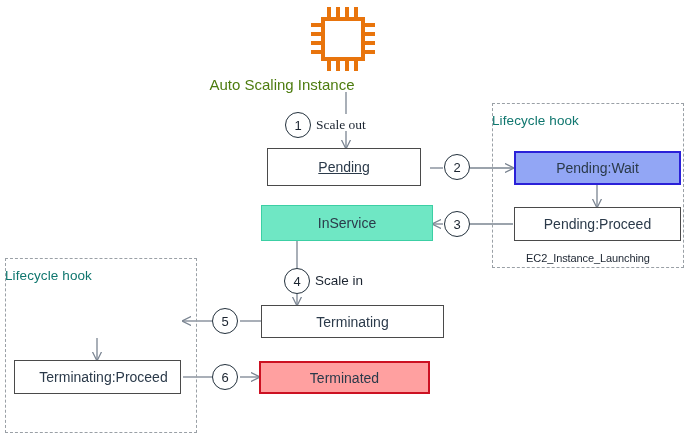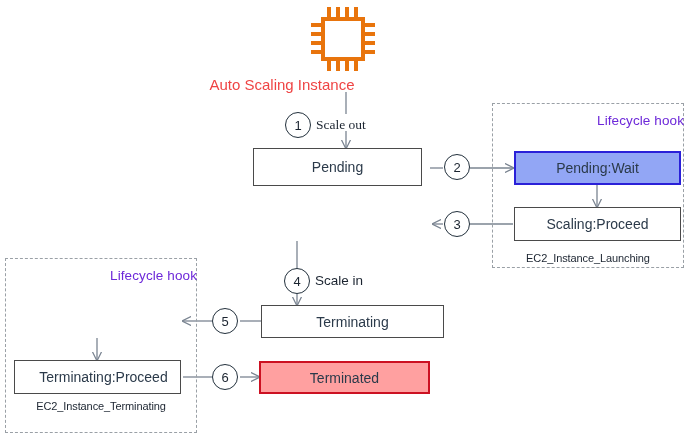--- a/index.html
+++ b/index.html
@@ -28,22 +28,22 @@
   
   .hook-box {
     position: absolute;
     border: 1px dashed #9aa0a6;
     background: transparent;
     box-sizing: border-box;
   }
   .hook-title {
     position: absolute;
     width: 100%;
-    text-align: right;
-    color: #6d28d9;
+    text-align: left;
+    color: #0f766e;
     font-size: 13.5px;
     letter-spacing: .1px;
   }
   .hook-footer {
     position: absolute;
     width: 100%;
     text-align: center;
     color: #1b2430;
     font-size: 11px;
     font-weight: normal;
@@ -100,21 +100,21 @@
     width: 66px;
     height: 66px;
   }
   #root-title {
     position: absolute;
     left: 0;
     top: 76px;
     width: 564px;
     text-align: center;
     font-size: 15px;
-    color: #ef4444;
+    color: #4d7c0f;
     white-space: nowrap;
   }
 </style>
 </head>
 <body>
 
 <div id="diagram">
 
   <svg id="svg-layer" viewBox="0 0 692 441" xmlns="http://www.w3.org/2000/svg">
     <defs>
@@ -177,32 +177,32 @@
   </svg>
 
   <div id="root-title">Auto Scaling Instance</div>
 
   <div class="hook-box" style="left:492px; top:103px; width:192px; height:165px;"></div>
   <div class="hook-title" style="left:492px; top:113px; width:192px;">Lifecycle hook</div>
   <div class="hook-footer" style="left:492px; top:252px; width:192px;">EC2_Instance_Launching</div>
 
   <div class="hook-box" style="left:5px; top:258px; width:192px; height:175px;"></div>
   <div class="hook-title" style="left:5px; top:268px; width:192px;">Lifecycle hook</div>
-  <div class="hook-footer" style="left:5px; top:400px; width:192px;">EC2_Instance_Terminating</div>
-
-  <div class="state plain" style="left:253px; top:148px; width:169px; height:38px;">Pending</div>
-
+
+  <div class="state plain" style="left:267px; top:148px; width:154px; height:38px;text-decoration:underline;">Pending</div>
+
+  <div class="state inservice" style="left:261px; top:205px; width:172px; height:36px;">InService</div>
 
   <div class="state plain" style="left:261px; top:305px; width:183px; height:33px;">Terminating</div>
 
   <div class="state wait" style="left:514px; top:151px; width:167px; height:34px;">Pending:Wait</div>
 
   <div class="state terminated" style="left:259px; top:361px; width:171px; height:33px;">Terminated</div>
 
-  <div class="state plain" style="left:514px; top:207px; width:167px; height:34px;">Scaling:Proceed</div>
+  <div class="state plain" style="left:514px; top:207px; width:167px; height:34px;">Pending:Proceed</div>
 
 
   <div class="state plain" style="left:14px; top:360px; width:167px; height:34px;padding-left:12px;">Terminating:Proceed</div>
 
   <div class="badge" style="left:285px; top:112px;">1</div>
   <div class="badge" style="left:444px; top:154px;">2</div>
   <div class="badge" style="left:444px; top:211px;">3</div>
   <div class="badge" style="left:284px; top:268px;">4</div>
   <div class="badge" style="left:212px; top:308px;">5</div>
   <div class="badge" style="left:212px; top:364px;">6</div>

